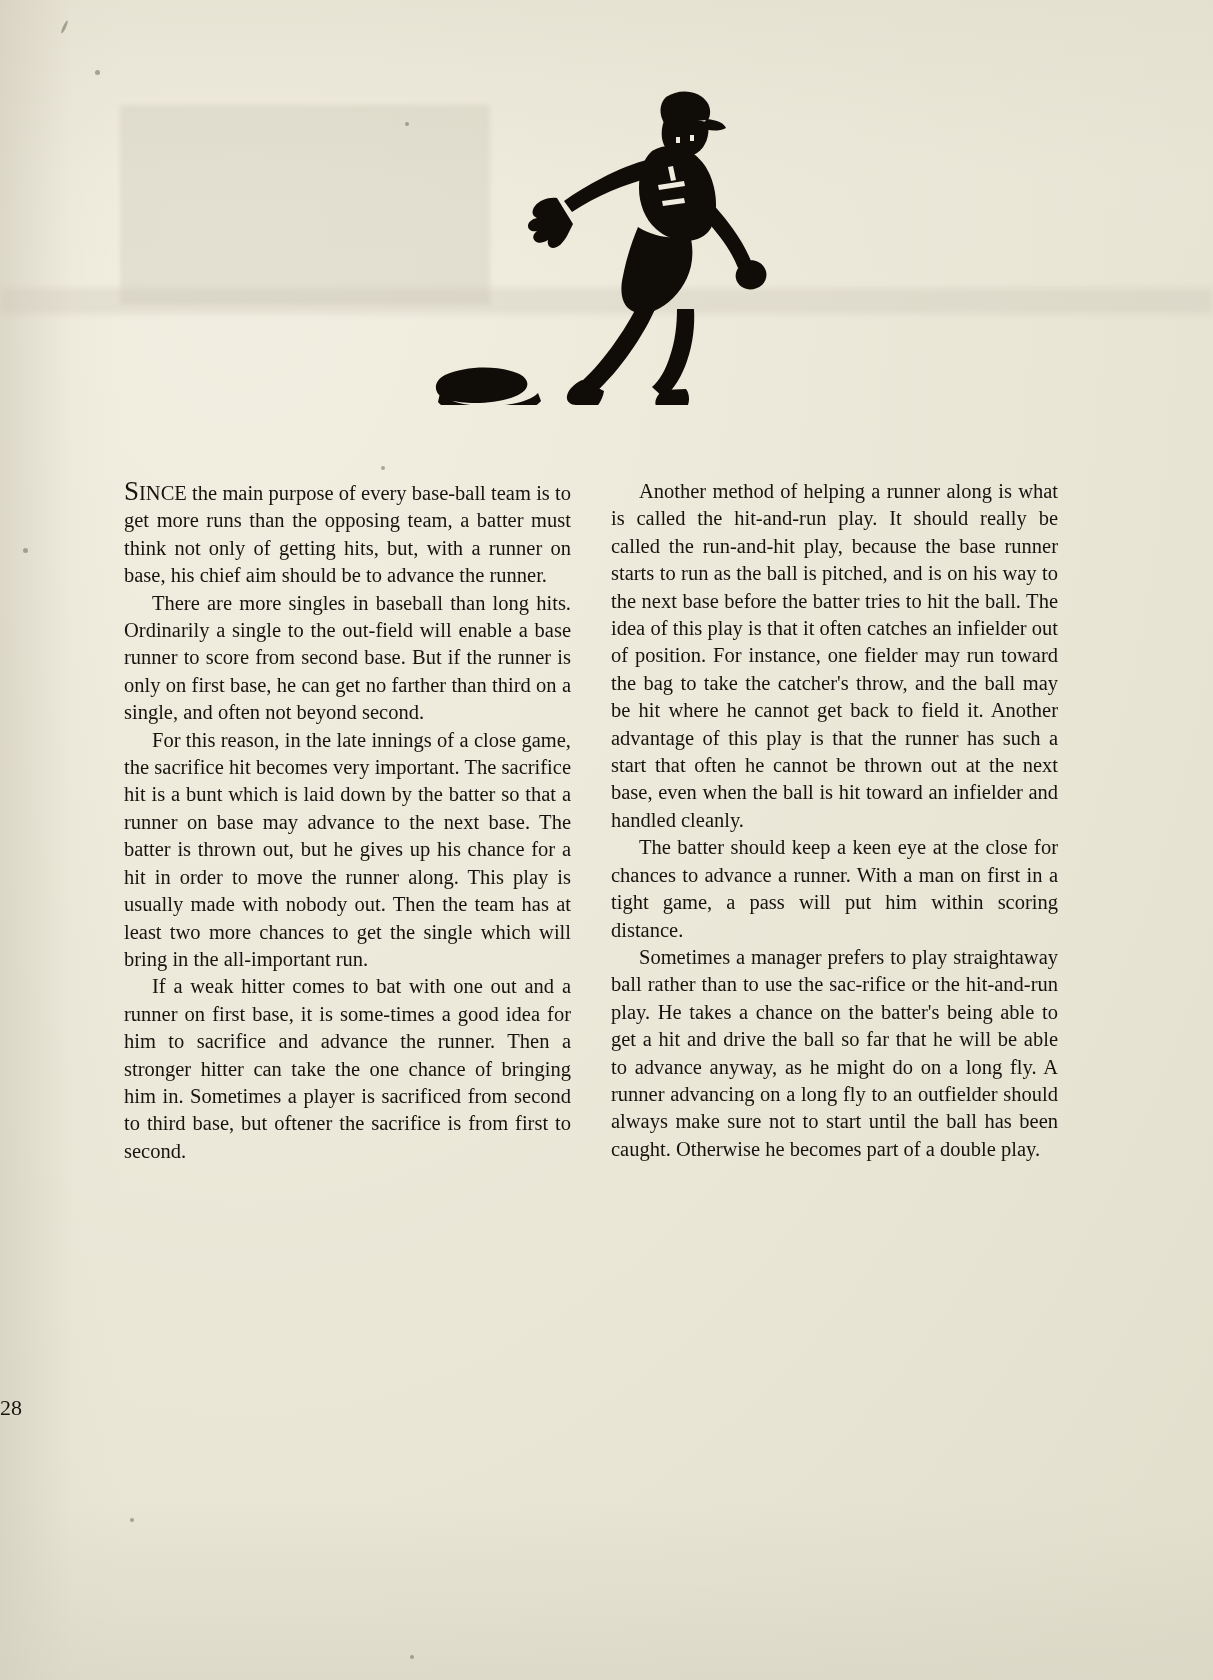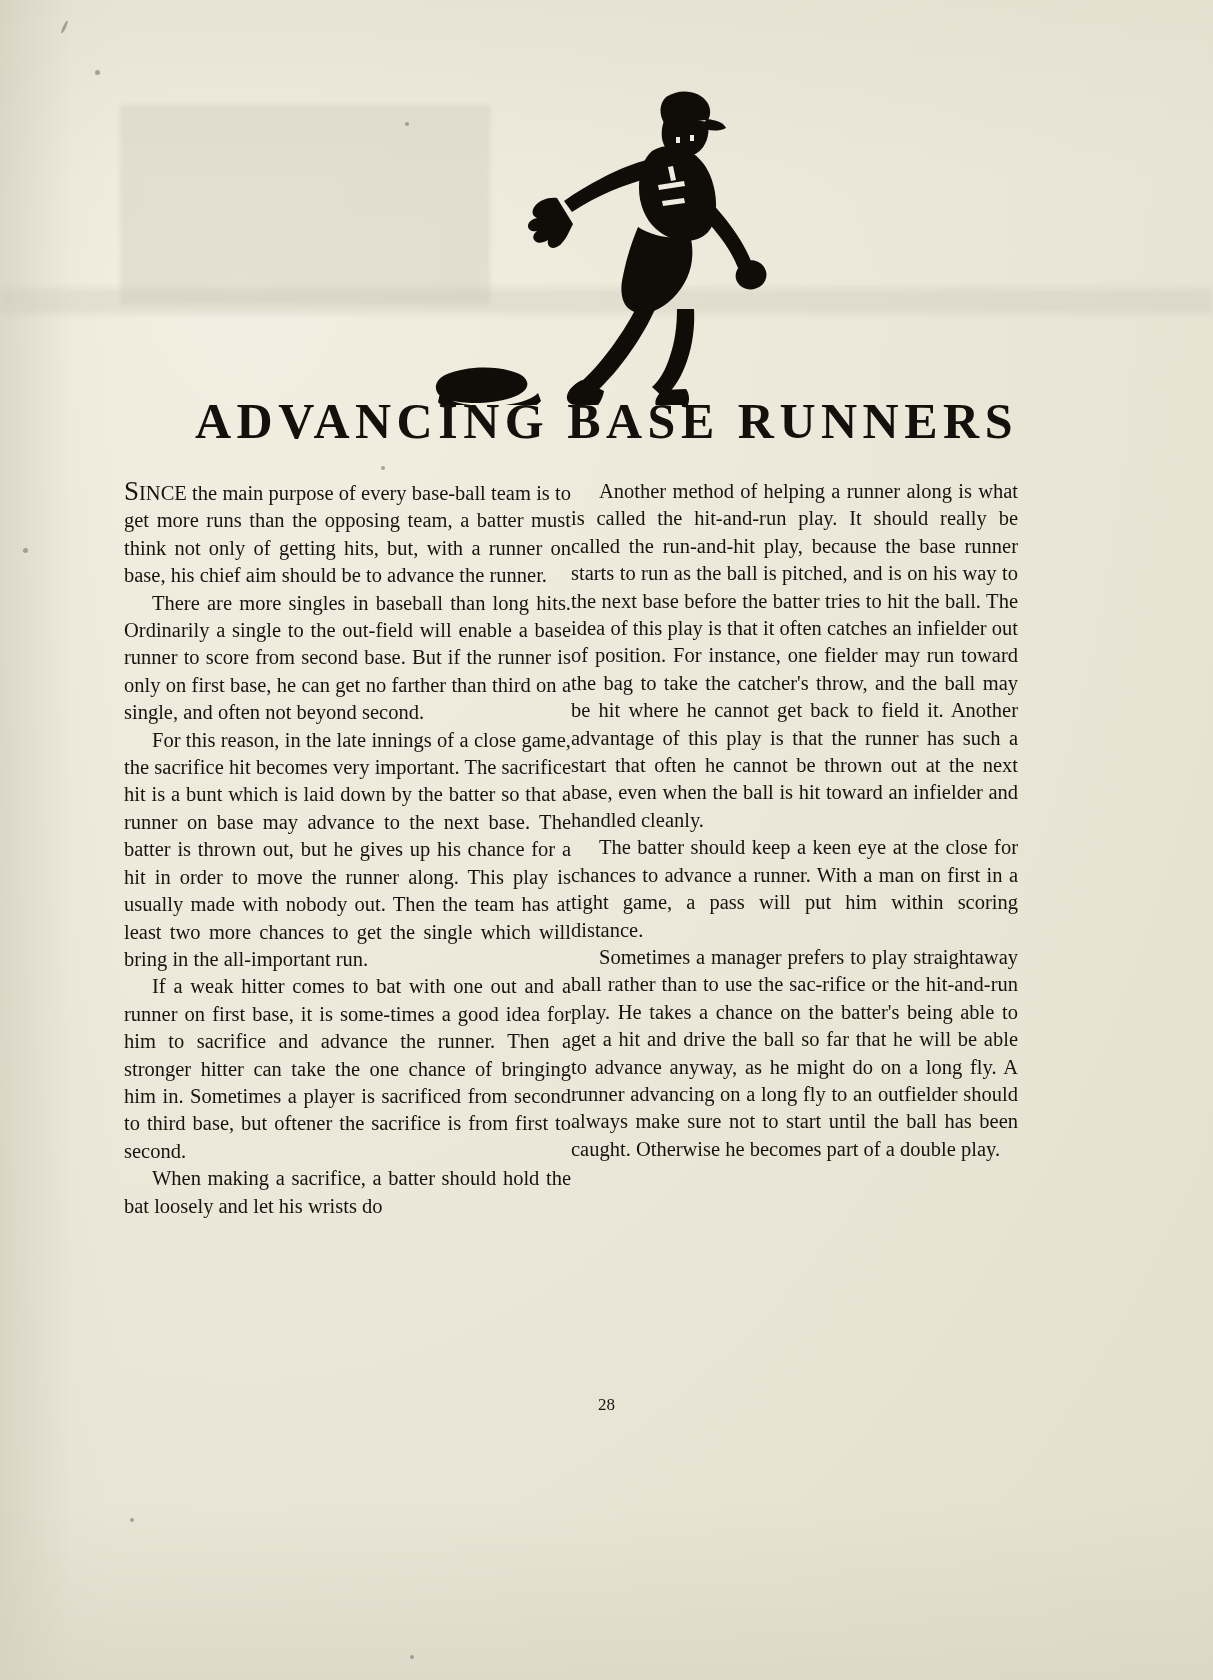--- a/index.html
+++ b/index.html
@@ -91,20 +91,21 @@
     color: #14110c;
   }
 
   
   .columns {
     position: absolute;
     left: 124px;
     top: 478px;
     width: 934px;
     display: flex;
+    gap: 40px;
   }
   .col {
     width: 447px;
   }
   .col p {
     margin: 0;
     font-size: 20.5px;
     line-height: 27.4px;
     text-align: justify;
     color: #17140f;
@@ -119,22 +120,21 @@
   }
   .dropcapword .big {
     font-size: 27px;
   }
 
   .folio {
     position: absolute;
     left: 0;
     top: 1395px;
     width: 1213px;
-    text-align: center;
-    font-size: 17px;
+    font-size: 22px;
     color: #17140f;
   }
 </style>
 </head>
 <body>
 
 <div class="page">
 
   <div class="paper-shade-top"></div>
   <div class="paper-shade-left"></div>
@@ -184,30 +184,28 @@
 
         <path d="M268 92 l5 -1 l3 14 l-5 1 z" fill="#f0ece0"></path>
         <path d="M258 110 l26 -4 l1 5 l-26 4 z" fill="#f0ece0"></path>
         <path d="M262 126 l22 -3 l1 5 l-22 3 z" fill="#f0ece0"></path>
         <path d="M276 62 l4 0 l0 6 l-4 0 z" fill="#f0ece0"></path>
         <path d="M290 60 l4 0 l0 6 l-4 0 z" fill="#f0ece0"></path>
       </g>
     </svg>
   </div>
 
-  <div class="title">ADVANCING BASE RUNNERS</div>
 
   <div class="columns">
 
     <div class="col">
       <p class="first"><span class="dropcapword"><span class="big">S</span><span>INCE</span></span><span> the main purpose of every base-ball team is to get more runs than the opposing team, a batter must think not only of getting hits, but, with a runner on base, his chief aim should be to advance the runner.</span></p>
       <p>There are more singles in baseball than long hits. Ordinarily a single to the out-field will enable a base runner to score from second base. But if the runner is only on first base, he can get no farther than third on a single, and often not beyond second.</p>
       <p>For this reason, in the late innings of a close game, the sacrifice hit becomes very important. The sacrifice hit is a bunt which is laid down by the batter so that a runner on base may advance to the next base. The batter is thrown out, but he gives up his chance for a hit in order to move the runner along. This play is usually made with nobody out. Then the team has at least two more chances to get the single which will bring in the all-important run.</p>
       <p>If a weak hitter comes to bat with one out and a runner on first base, it is some-times a good idea for him to sacrifice and advance the runner. Then a stronger hitter can take the one chance of bringing him in. Sometimes a player is sacrificed from second to third base, but oftener the sacrifice is from first to second.</p>
-      <p>When making a sacrifice, a batter should hold the bat loosely and let his wrists do</p>
     </div>
 
     <div class="col">
       <p>Another method of helping a runner along is what is called the hit-and-run play. It should really be called the run-and-hit play, because the base runner starts to run as the ball is pitched, and is on his way to the next base before the batter tries to hit the ball. The idea of this play is that it often catches an infielder out of position. For instance, one fielder may run toward the bag to take the catcher's throw, and the ball may be hit where he cannot get back to field it. Another advantage of this play is that the runner has such a start that often he cannot be thrown out at the next base, even when the ball is hit toward an infielder and handled cleanly.</p>
       <p>The batter should keep a keen eye at the close for chances to advance a runner. With a man on first in a tight game, a pass will put him within scoring distance.</p>
       <p>Sometimes a manager prefers to play straightaway ball rather than to use the sac-rifice or the hit-and-run play. He takes a chance on the batter's being able to get a hit and drive the ball so far that he will be able to advance anyway, as he might do on a long fly. A runner advancing on a long fly to an outfielder should always make sure not to start until the ball has been caught. Otherwise he becomes part of a double play.</p>
     </div>
 
   </div>
 

